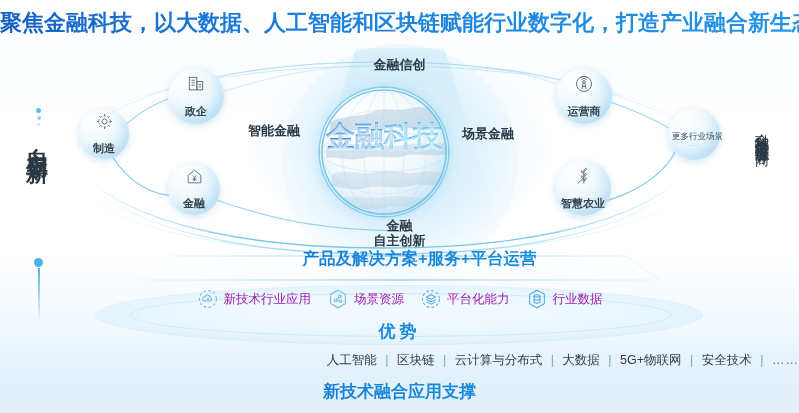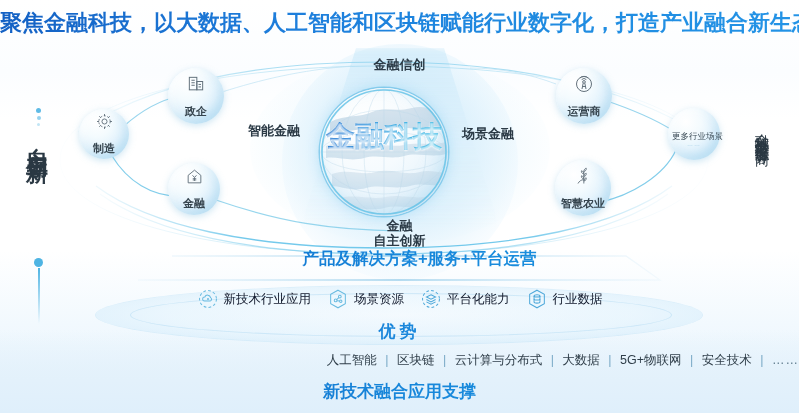--- a/index.html
+++ b/index.html
@@ -113,21 +113,21 @@
     position:absolute;left:0;right:0;top:248px;text-align:center;
     font-size:16.5px;font-weight:bold;white-space:nowrap;
     background:linear-gradient(90deg,#0f62c4 0%,#1786da 50%,#1f9ae2 100%);
     -webkit-background-clip:text;background-clip:text;color:transparent;padding-left:40px;
   }
   .cap-row{
     position:absolute;left:0;right:0;top:288px;
     display:flex;align-items:center;justify-content:center;gap:16px;
   }
   .cap{display:flex;align-items:center;gap:5px;}
-  .cap .ctxt{font-size:12.5px;color:#0f172a;white-space:nowrap;}
+  .cap .ctxt{font-size:12.5px;color:#a21caf;white-space:nowrap;}
   .cap .cicon{line-height:0;opacity:.9;}
   .adv{
     position:absolute;left:0;right:0;top:320px;text-align:center;
     font-size:17px;font-weight:bold;letter-spacing:4px;
     background:linear-gradient(90deg,#0f62c4 0%,#1b8add 55%,#24a3e6 100%);
     -webkit-background-clip:text;background-clip:text;color:transparent;
   }
   .tech-row{
     position:absolute;left:0;right:0;top:352px;text-align:right;
     font-size:12.5px;color:#2f3e49;white-space:nowrap;

